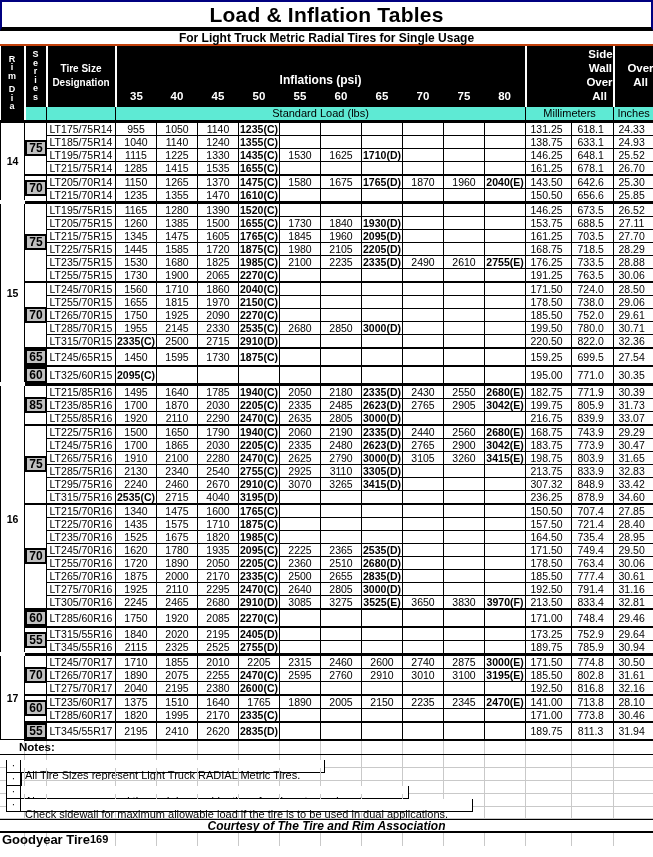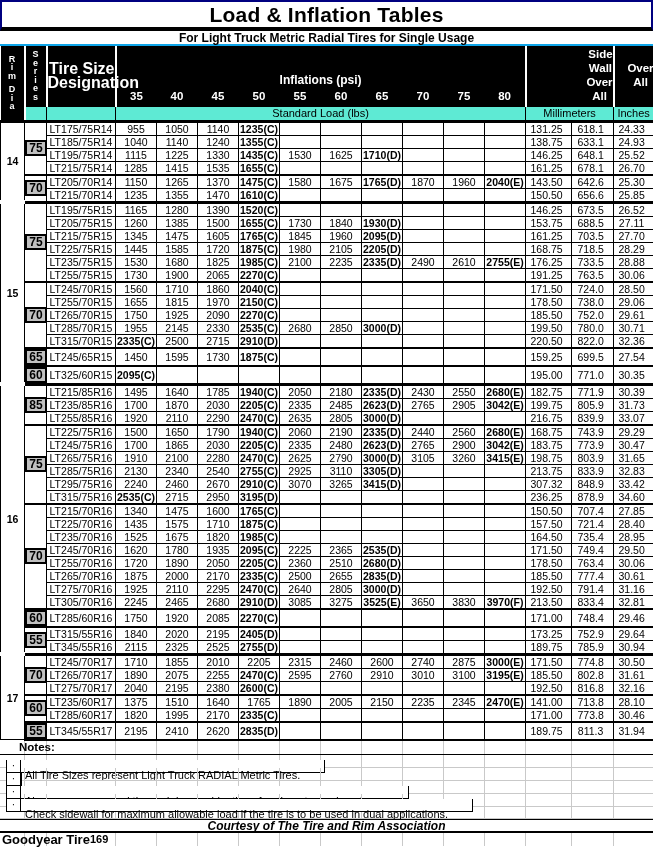--- a/index.html
+++ b/index.html
@@ -9,37 +9,37 @@
     position:relative; width:653px; height:857px; background:#fff;
     overflow:hidden; border-top:2px solid #000080;
   }
   
   .title-box {
     height:29px; border-left:2px solid #000080; border-right:2px solid #000080;
     border-bottom:4px solid #000; display:flex; align-items:center; justify-content:center;
     font-size:21px; font-weight:bold; letter-spacing:0.2px;
   }
   .subtitle {
-    height:15px; border-bottom:2px solid #0ea5e9; text-align:center;
+    height:15px; border-bottom:2px solid #c2410c; text-align:center;
     font-weight:bold; font-size:12px; line-height:14px;
   }
   
   table { border-collapse:collapse; table-layout:fixed; width:653px; }
   td { padding:0; }
   
   tr.hdr td { background:#000; color:#fff; font-weight:bold; border:0; }
   .rim-hdr   { border-right:2px solid #fff !important; }
   .series-hdr{ border-right:2px solid #fff !important; }
   .tire-hdr  { border-right:2px solid #fff !important; }
   .sw-hdr    { border-left:2px solid #fff !important; }
   .oain-hdr  { border-left:2px solid #fff !important; }
   .vtext { display:flex; flex-direction:column; align-items:center; font-size:9px; line-height:8.5px; font-weight:bold; }
   .vword + .vword { margin-top:5px; }
   .vword { display:flex; flex-direction:column; align-items:center; }
-  .tire-hdr .inner { display:flex; flex-direction:column; justify-content:flex-end; height:100%; text-align:right; font-size:16px; line-height:14px; }
+  .tire-hdr .inner { display:flex; flex-direction:column; justify-content:flex-end; height:100%; text-align:center; font-size:10px; line-height:14px; }
   .infl-hdr { text-align:center; vertical-align:bottom; font-size:12px; padding-bottom:3px; }
   tr.psi-row td { text-align:center; font-size:11.5px; height:16px; vertical-align:top; }
   .sw-hdr .inner, .oain-hdr .inner { display:flex; justify-content:space-around; align-items:flex-end; height:100%; font-size:11.5px; line-height:14px; text-align:center; padding-bottom:1px;flex-direction:column; }
   
   tr.std-row td {
     background:#5eead4; border:1px solid #000; text-align:center;
     font-size:11px; height:14px; line-height:13px; color:#000;
   }
   
   tbody.data td {
@@ -629,21 +629,21 @@
           <td class=""></td>
           <td class=" last-load"></td>
           <td class="mcol">307.32</td>
           <td class="mcol mm2">848.9</td>
           <td class="mcol">33.42</td>
         </tr>
         <tr>
           <td class="tire-cell">LT315/75R16</td>
           <td class="bold-load">2535(C)</td>
           <td class="">2715</td>
-          <td class="">2950</td>
+          <td class="">4040</td>
           <td class="bold-load">3195(D)</td>
           <td class=""></td>
           <td class=""></td>
           <td class=""></td>
           <td class=""></td>
           <td class=""></td>
           <td class=" last-load"></td>
           <td class="mcol">236.25</td>
           <td class="mcol mm2">878.9</td>
           <td class="mcol">34.60</td>

